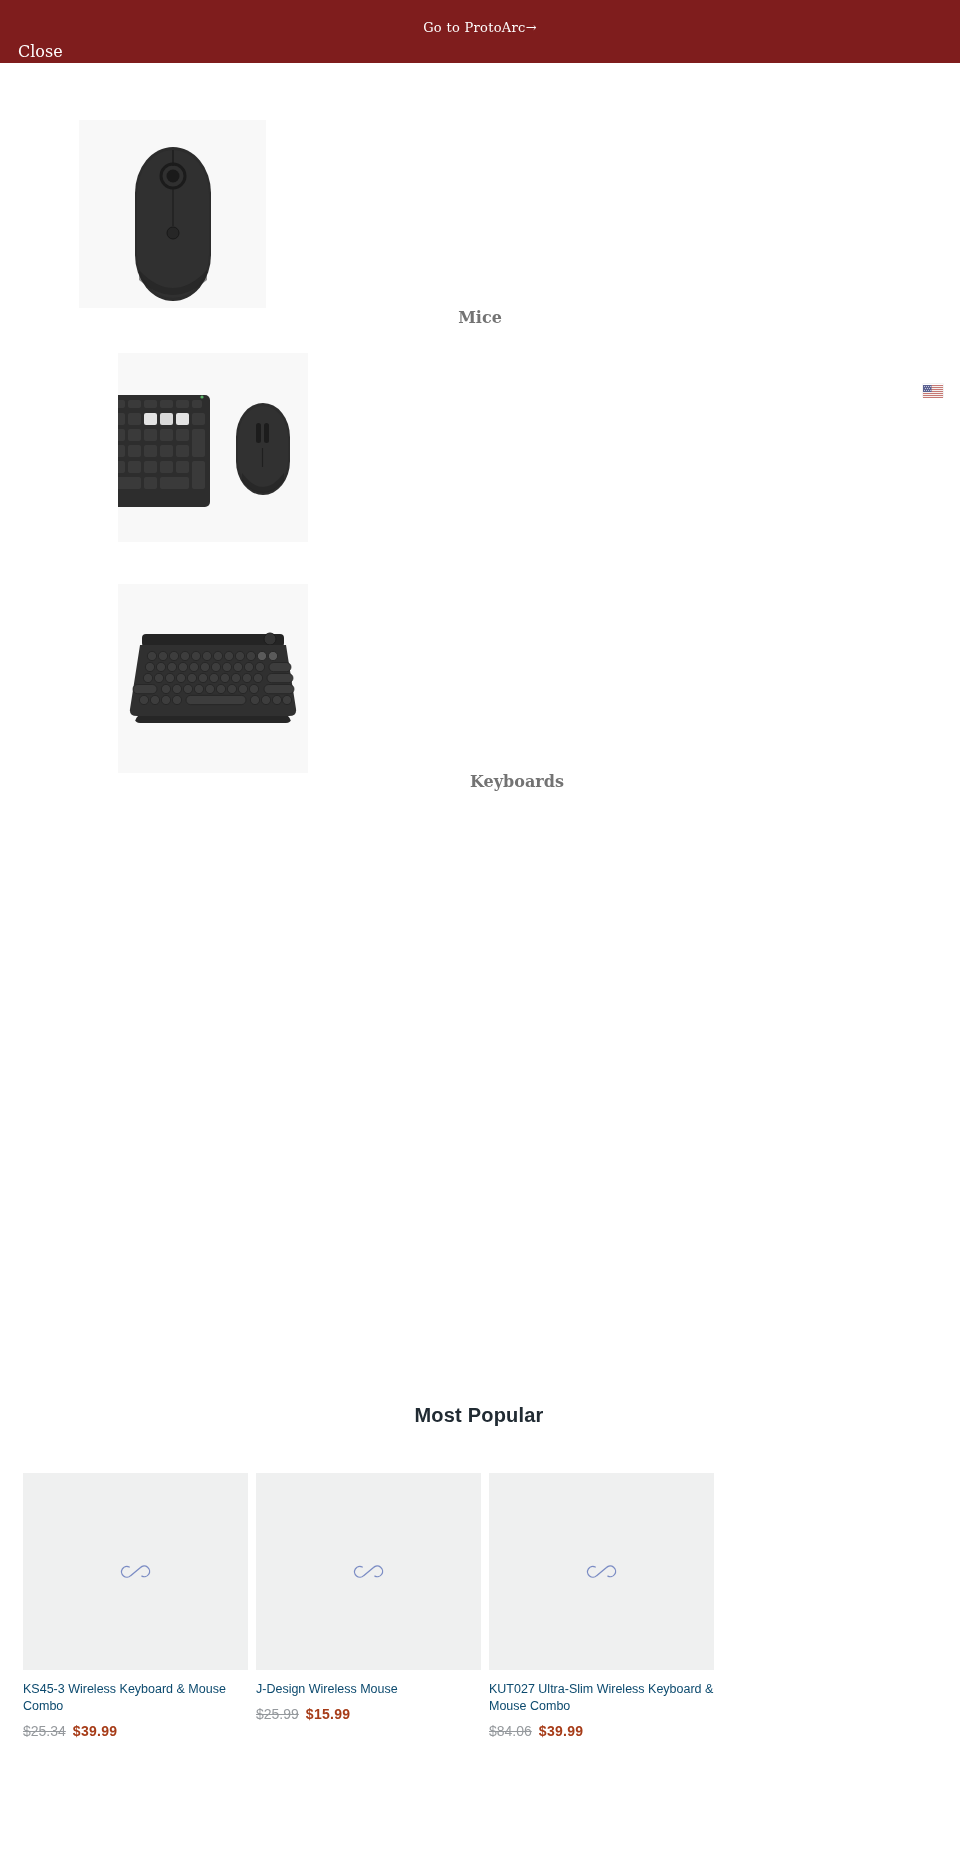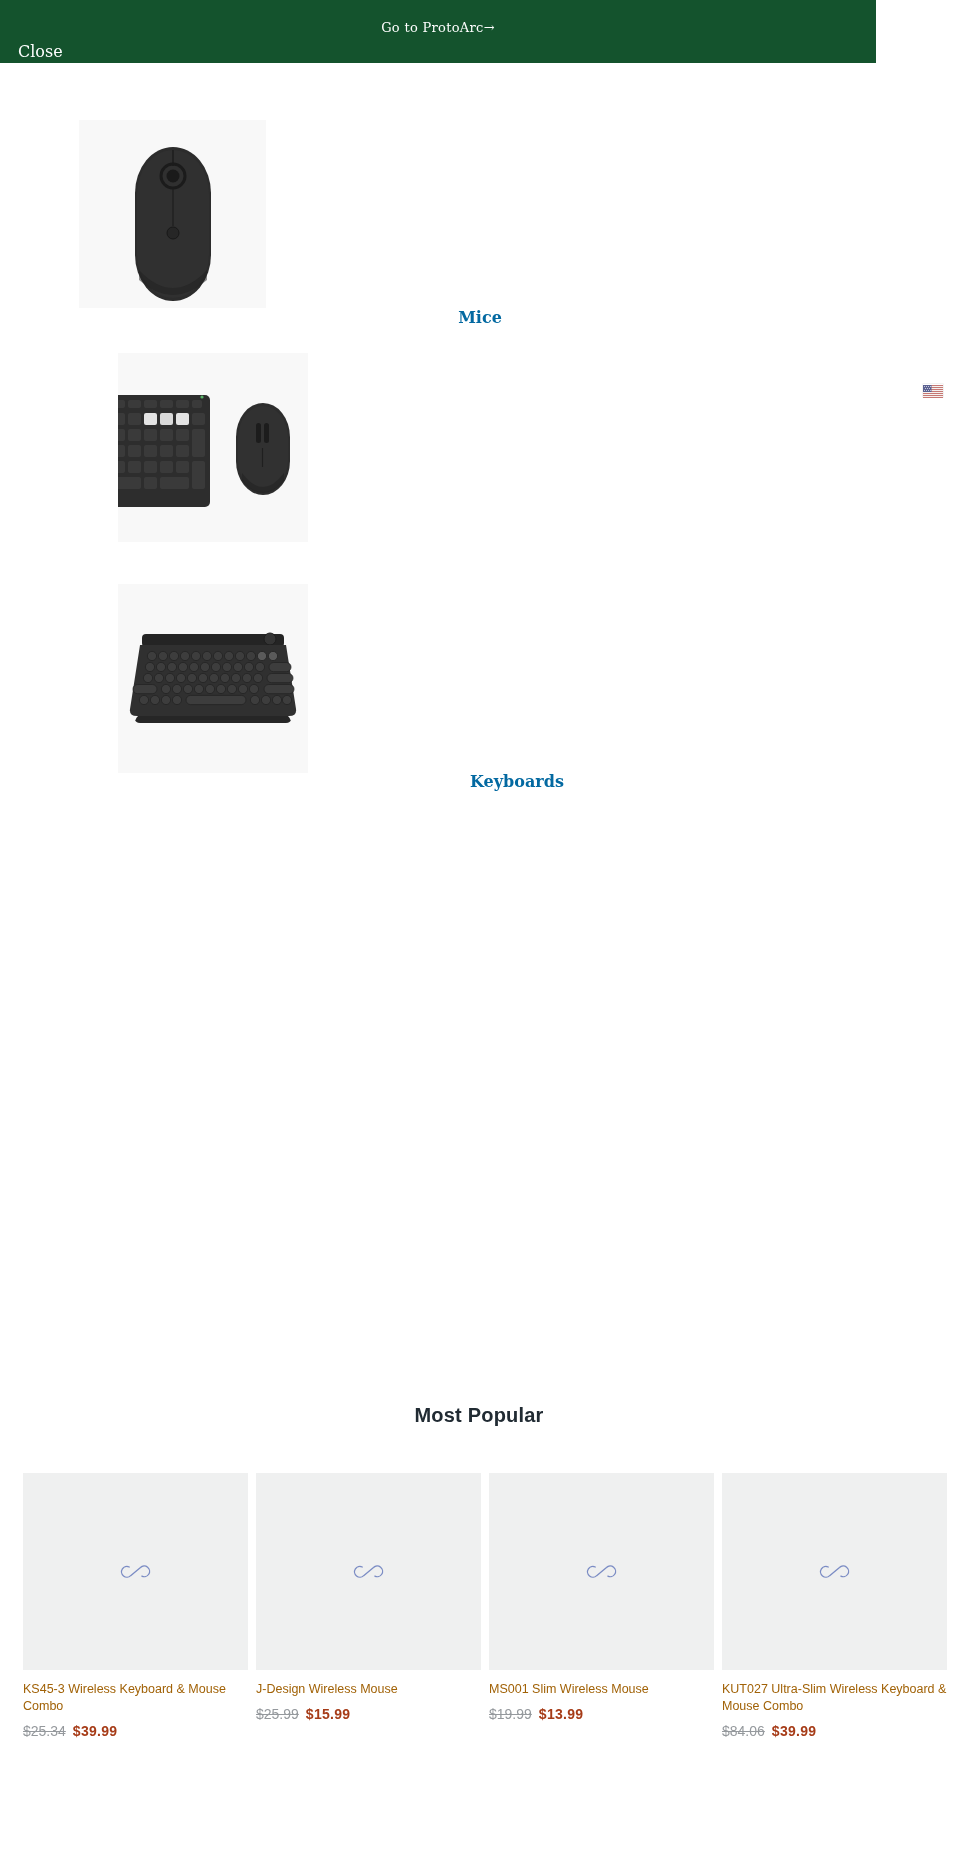--- a/index.html
+++ b/index.html
@@ -1,53 +1,53 @@
 <!DOCTYPE html>
 <html><head>
 <meta charset="utf-8">
 <style>
   html,body{margin:0;padding:0;background:#ffffff;}
   .page{position:relative;width:960px;height:1875px;background:#ffffff;overflow:hidden;
         font-family:"Liberation Sans","DejaVu Sans",sans-serif;}
 
   
-  .banner{position:absolute;left:0;top:0;width:876px;height:63px;background:#14532d;}
+  .banner{position:absolute;left:0;top:0;width:960px;height:63px;background:#7f1d1d;}
   .banner-link{position:absolute;left:0;top:20px;width:100%;text-align:center;
                color:#ffffff;font-family:"DejaVu Serif","Liberation Serif",serif;
                font-size:13px;letter-spacing:.3px;cursor:pointer;}
   .banner-close{position:absolute;left:18px;top:42px;color:#ffffff;
                 font-family:"DejaVu Serif","Liberation Serif",serif;font-size:16px;
                 cursor:pointer;}
 
   
   .cat-img{position:absolute;background:#f8f8f8;cursor:pointer;}
   .cat-img svg{display:block;}
   .img-mice{left:79px;top:120px;width:187px;height:188px;}
   .img-combos{left:118px;top:353px;width:190px;height:189px;}
   .img-keyboards{left:118px;top:584px;width:190px;height:189px;}
   .cat-heading{position:absolute;left:0;width:960px;text-align:center;
                font-family:"DejaVu Serif","Liberation Serif",serif;font-weight:700;
-               font-size:16px;line-height:24px;color:#0369a1;cursor:pointer;}
+               font-size:16px;line-height:24px;color:#737373;cursor:pointer;}
   .h-mice{top:306px;}
   .h-combos{top:534px;}
   .h-keyboards{top:770px;margin-left:37px;}
 
   
   .flag{position:absolute;left:923px;top:384px;width:20px;height:13px;cursor:pointer;
         box-shadow:0 0 0 .5px rgba(0,0,0,.12);opacity:.9;}
 
   
   .mp-title{position:absolute;left:2px;top:1404px;width:954px;text-align:center;
             font-size:20px;font-weight:700;color:#212b33;letter-spacing:.2px;}
   .cards{position:absolute;left:23px;top:1473px;width:924px;display:grid;
          grid-template-columns:repeat(4,225px);column-gap:8px;}
   .card{cursor:pointer;}
   .card-img{width:225px;height:197px;background:#eff0f0;display:flex;
             align-items:center;justify-content:center;}
-  .card-title{margin-top:11px;font-size:12.5px;line-height:17px;color:#a16207;}
+  .card-title{margin-top:11px;font-size:12.5px;line-height:17px;color:#0c4a6e;}
   .card-prices{margin-top:8px;font-size:14px;}
   .old-price{color:#95999d;text-decoration:line-through;margin-right:7px;}
   .sale-price{color:#a63b17;font-weight:700;letter-spacing:.3px;}
 </style>
 </head>
 <body>
 
 <div class="page">
 
   <div class="banner">
@@ -230,29 +230,20 @@
     <div class="card">
       <div class="card-img">
         <svg width="38" height="20" viewBox="0 0 44 22">
           <path d="M14.2 5.2 A6.2 6.2 0 1 0 15.8 15.2 L27.2 5.8 A6.2 6.2 0 1 1 28.8 15.8" fill="none" stroke="#7b8cc4" stroke-width="1.5" stroke-linecap="round"></path>
         </svg>
       </div>
       <div class="card-title">J-Design Wireless Mouse</div>
       <div class="card-prices"><span class="old-price">$25.99</span><span class="sale-price">$15.99</span></div>
     </div>
 
-    <div class="card">
-      <div class="card-img">
-        <svg width="38" height="20" viewBox="0 0 44 22">
-          <path d="M14.2 5.2 A6.2 6.2 0 1 0 15.8 15.2 L27.2 5.8 A6.2 6.2 0 1 1 28.8 15.8" fill="none" stroke="#7b8cc4" stroke-width="1.5" stroke-linecap="round"></path>
-        </svg>
-      </div>
-      <div class="card-title">MS001 Slim Wireless Mouse</div>
-      <div class="card-prices"><span class="old-price">$19.99</span><span class="sale-price">$13.99</span></div>
-    </div>
 
     <div class="card">
       <div class="card-img">
         <svg width="38" height="20" viewBox="0 0 44 22">
           <path d="M14.2 5.2 A6.2 6.2 0 1 0 15.8 15.2 L27.2 5.8 A6.2 6.2 0 1 1 28.8 15.8" fill="none" stroke="#7b8cc4" stroke-width="1.5" stroke-linecap="round"></path>
         </svg>
       </div>
       <div class="card-title">KUT027 Ultra-Slim Wireless Keyboard &amp; Mouse Combo</div>
       <div class="card-prices"><span class="old-price">$84.06</span><span class="sale-price">$39.99</span></div>
     </div>

